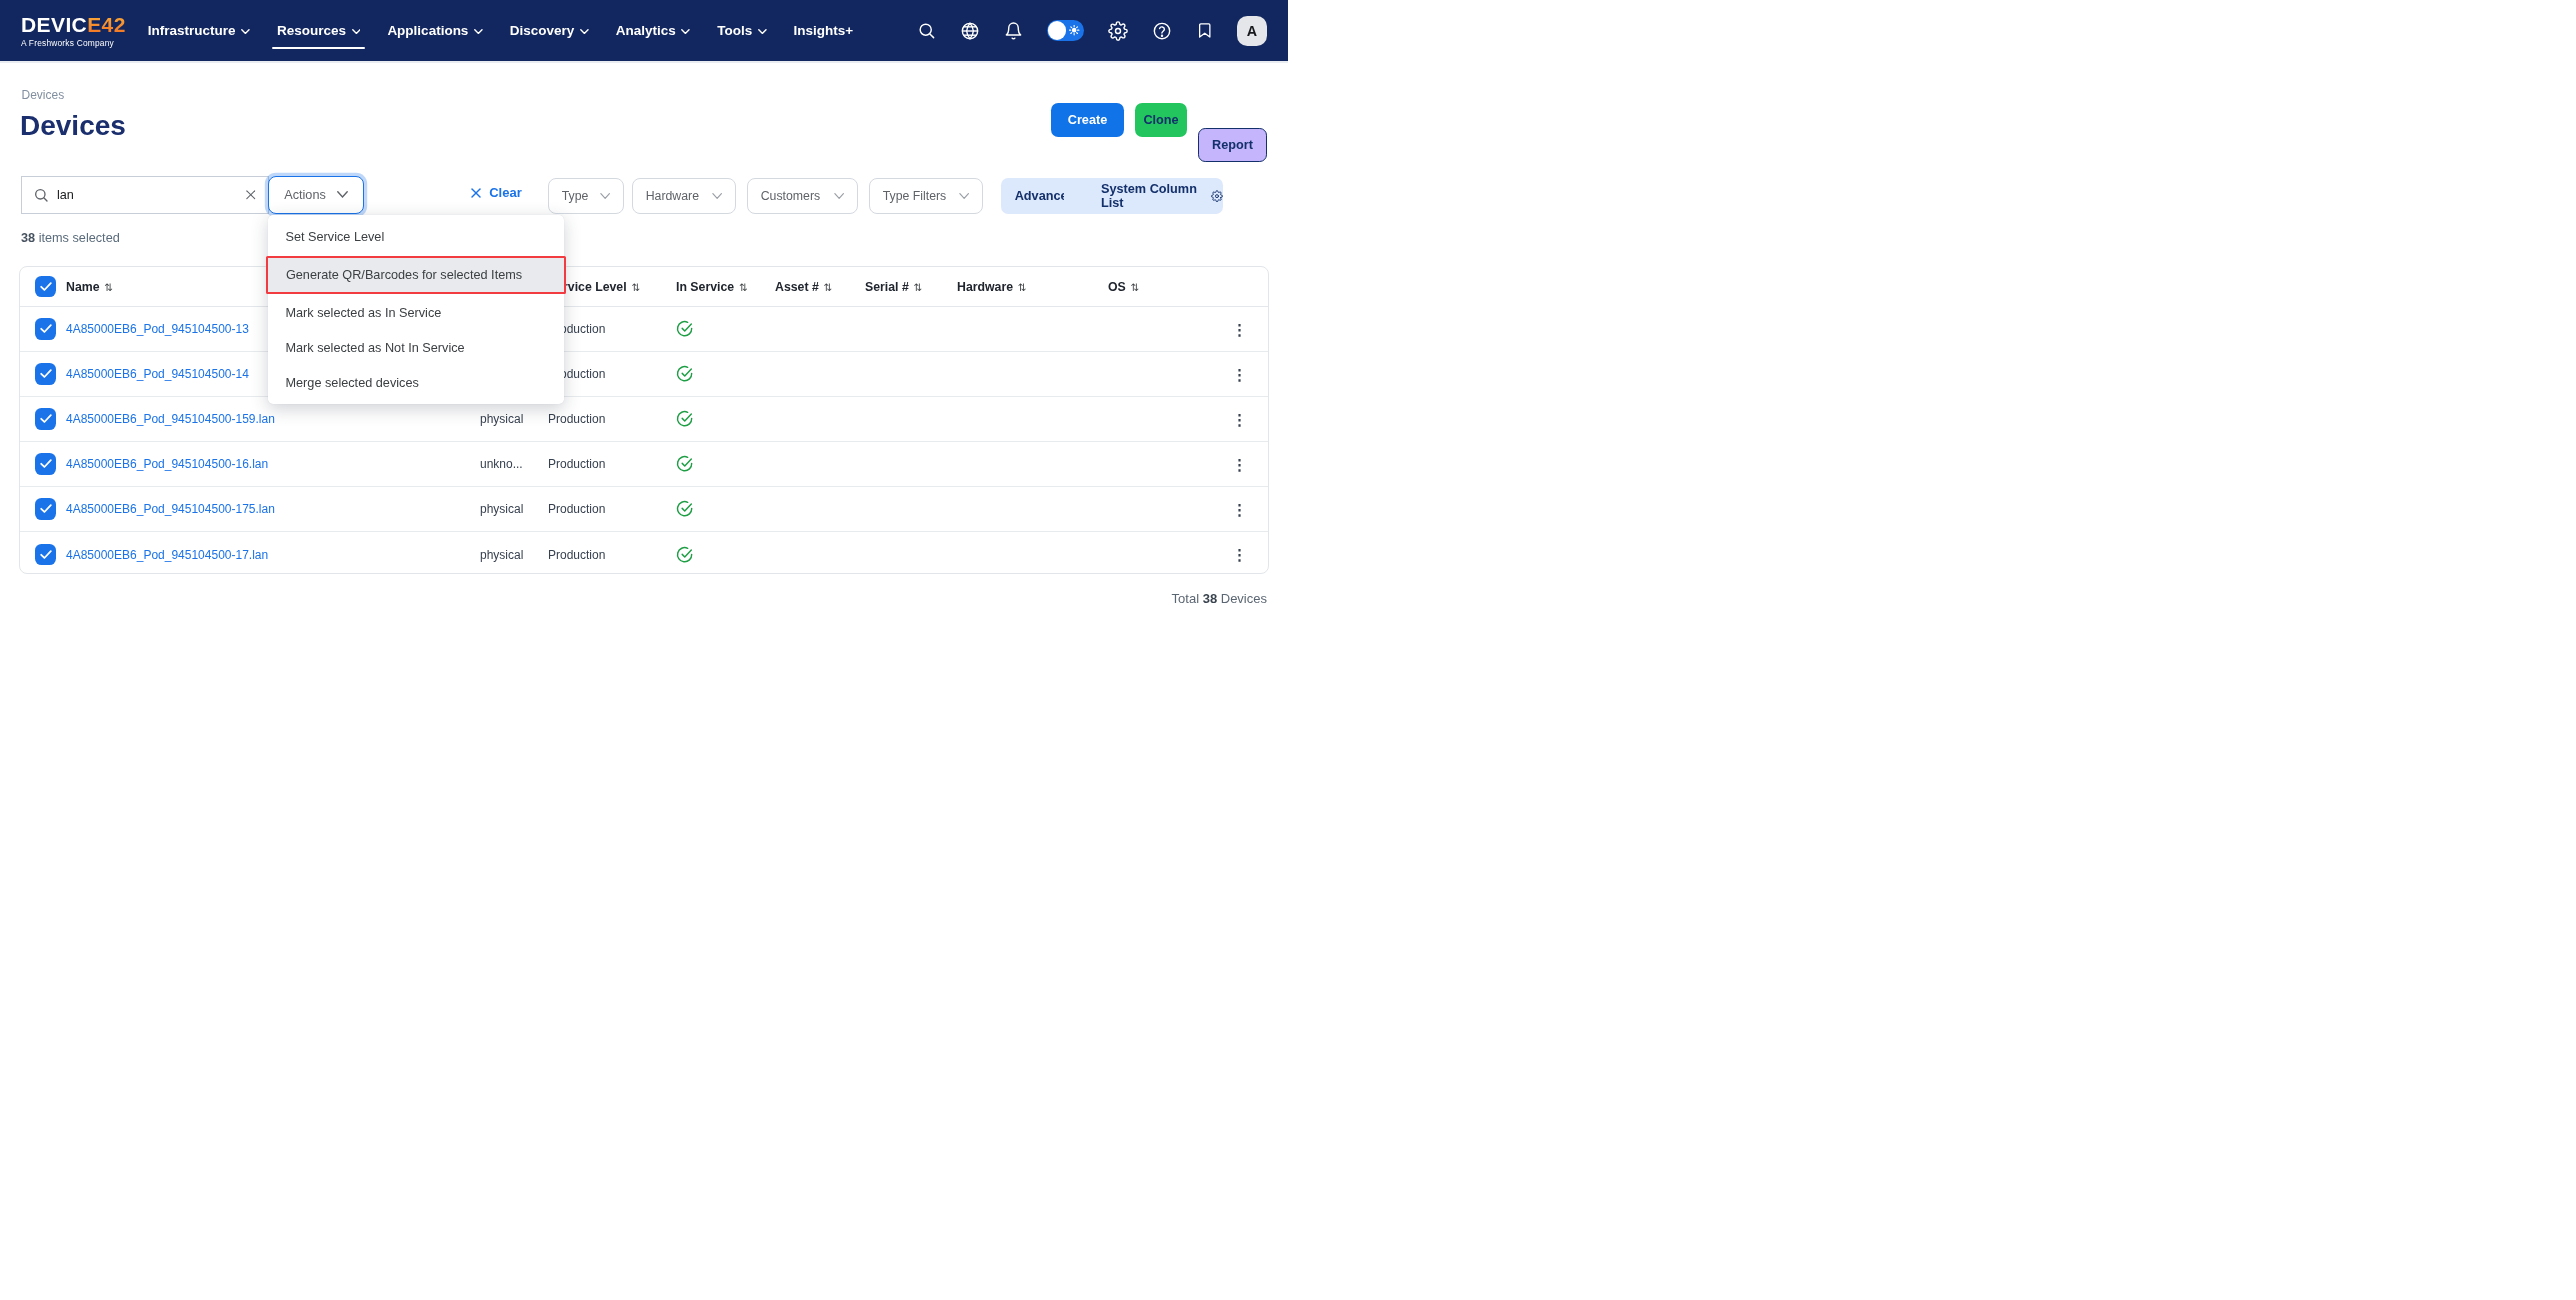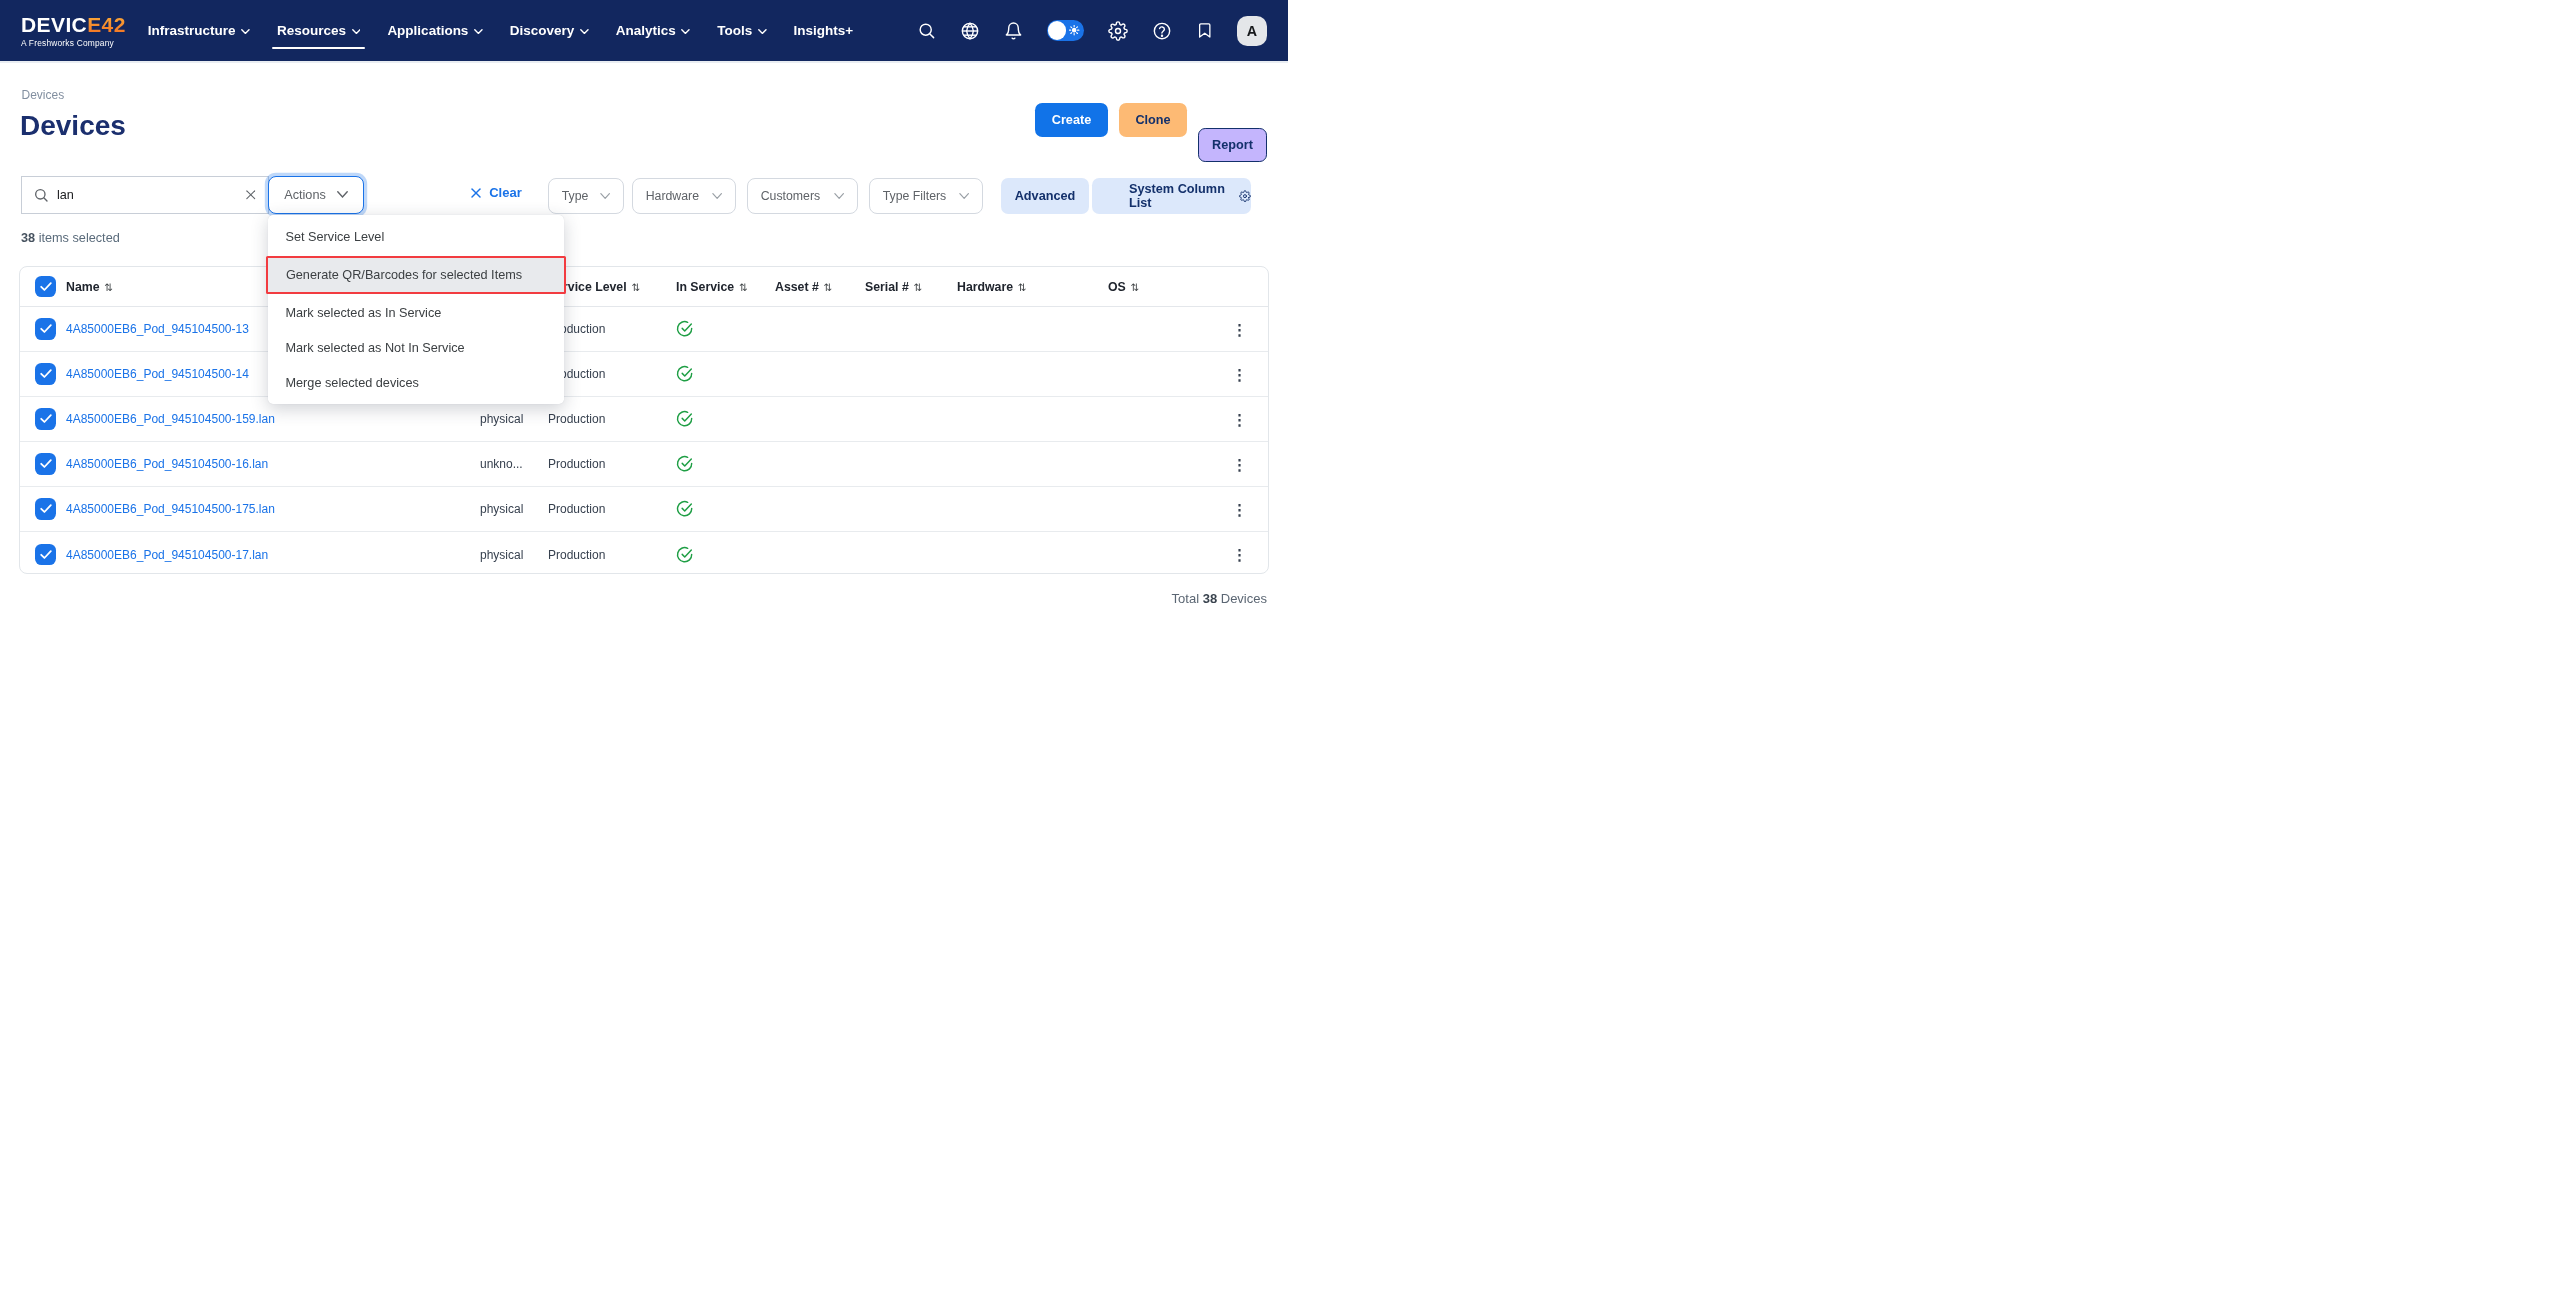--- a/index.html
+++ b/index.html
@@ -29,21 +29,21 @@
   .avatar { width:30px; height:30px; border-radius:10.3px; background:#E4E6E9; color:#16181B;
             font-size:14.3px; font-weight:700; display:flex; align-items:center; justify-content:center; cursor:pointer; }
 
   
   .breadcrumb { position:absolute; left:21.5px; top:88px; font-size:12px; color:#828FA0; }
   .page-title { position:absolute; left:20px; top:110px; font-size:28px; font-weight:800; color:#1B2F6E; }
   .head-actions { position:absolute; top:103px; right:21px; display:flex; gap:11px; }
   .btn { height:34px; border-radius:7.2px; font-size:12.7px; font-weight:600; display:flex;
          align-items:center; justify-content:center; cursor:pointer; border:none; }
   .btn-create { width:73px; background:#1173E8; color:#fff; }
-  .btn-clone  { width:68px; background:#fdba74; color:#13306B; }
+  .btn-clone  { width:52px; background:#22c55e; color:#13306B; }
   .btn-report { width:69px; background:#c4b5fd; color:#13306B; border:1.2px solid #13306B;margin-top:25px; }
 
   
   .search-box { position:absolute; left:21px; top:176px; width:248px; height:38px; border:0.8px solid #C8CED7;
                 border-radius:0; background:#fff; display:flex; align-items:center; padding:0 11px; gap:8px; }
   .search-box input { flex:1; border:none; outline:none; font-size:12.7px; color:#202124;
                       font-family:"Liberation Sans", sans-serif; background:transparent; }
   .actions-btn { position:absolute; left:268px; top:176px; width:96px; height:38px; background:#fff;
                  border:1.6px solid #1A73E8; box-shadow:0 0 0 3.2px rgba(26,115,232,0.28); border-radius:8px;
                  display:flex; align-items:center; justify-content:center; gap:11px; font-size:12.7px;
@@ -253,21 +253,21 @@
   <div class="filter-btn" style="left:869px; width:114px;">
     <span>Type Filters</span>
     <svg width="10.3" height="6.4" viewBox="0 0 14 9">
         <polyline points="1,1 7,7.5 13,1" fill="none" stroke="#9AA0A6" stroke-width="1.7" stroke-linecap="round"></polyline>
       </svg>
   </div>
 
   <div class="chip-btn" style="left:1001px; width:88px;">
     <span>Advanced</span>
   </div>
-  <div class="chip-btn" style="left:1092px; width:159px;padding-left:37px;">
+  <div class="chip-btn" style="left:1064px; width:159px;padding-left:37px;">
     <span>System Column List</span>
     <svg width="14.3" height="14.3" viewBox="0 0 24 24" fill="none" stroke="#13306B" stroke-width="1.9" stroke-linecap="round" stroke-linejoin="round">
         <circle cx="12" cy="12" r="3"></circle>
         <path d="M19.4 15a1.65 1.65 0 0 0 .33 1.82l.06.06a2 2 0 0 1 0 2.83 2 2 0 0 1-2.83 0l-.06-.06a1.65 1.65 0 0 0-1.82-.33 1.65 1.65 0 0 0-1 1.51V21a2 2 0 0 1-2 2 2 2 0 0 1-2-2v-.09A1.65 1.65 0 0 0 9 19.4a1.65 1.65 0 0 0-1.82.33l-.06.06a2 2 0 0 1-2.83 0 2 2 0 0 1 0-2.83l.06-.06a1.65 1.65 0 0 0 .33-1.82 1.65 1.65 0 0 0-1.51-1H3a2 2 0 0 1-2-2 2 2 0 0 1 2-2h.09A1.65 1.65 0 0 0 4.6 9a1.65 1.65 0 0 0-.33-1.82l-.06-.06a2 2 0 0 1 0-2.83 2 2 0 0 1 2.83 0l.06.06a1.65 1.65 0 0 0 1.82.33H9a1.65 1.65 0 0 0 1-1.51V3a2 2 0 0 1 2-2 2 2 0 0 1 2 2v.09a1.65 1.65 0 0 0 1 1.51 1.65 1.65 0 0 0 1.82-.33l.06-.06a2 2 0 0 1 2.83 0 2 2 0 0 1 0 2.83l-.06.06a1.65 1.65 0 0 0-.33 1.82V9a1.65 1.65 0 0 0 1.51 1H21a2 2 0 0 1 2 2 2 2 0 0 1-2 2h-.09a1.65 1.65 0 0 0-1.51 1z"></path>
       </svg>
   </div>
 
   <div class="sel-info"><b>38</b><span> items selected</span></div>
 
   <div class="card">

